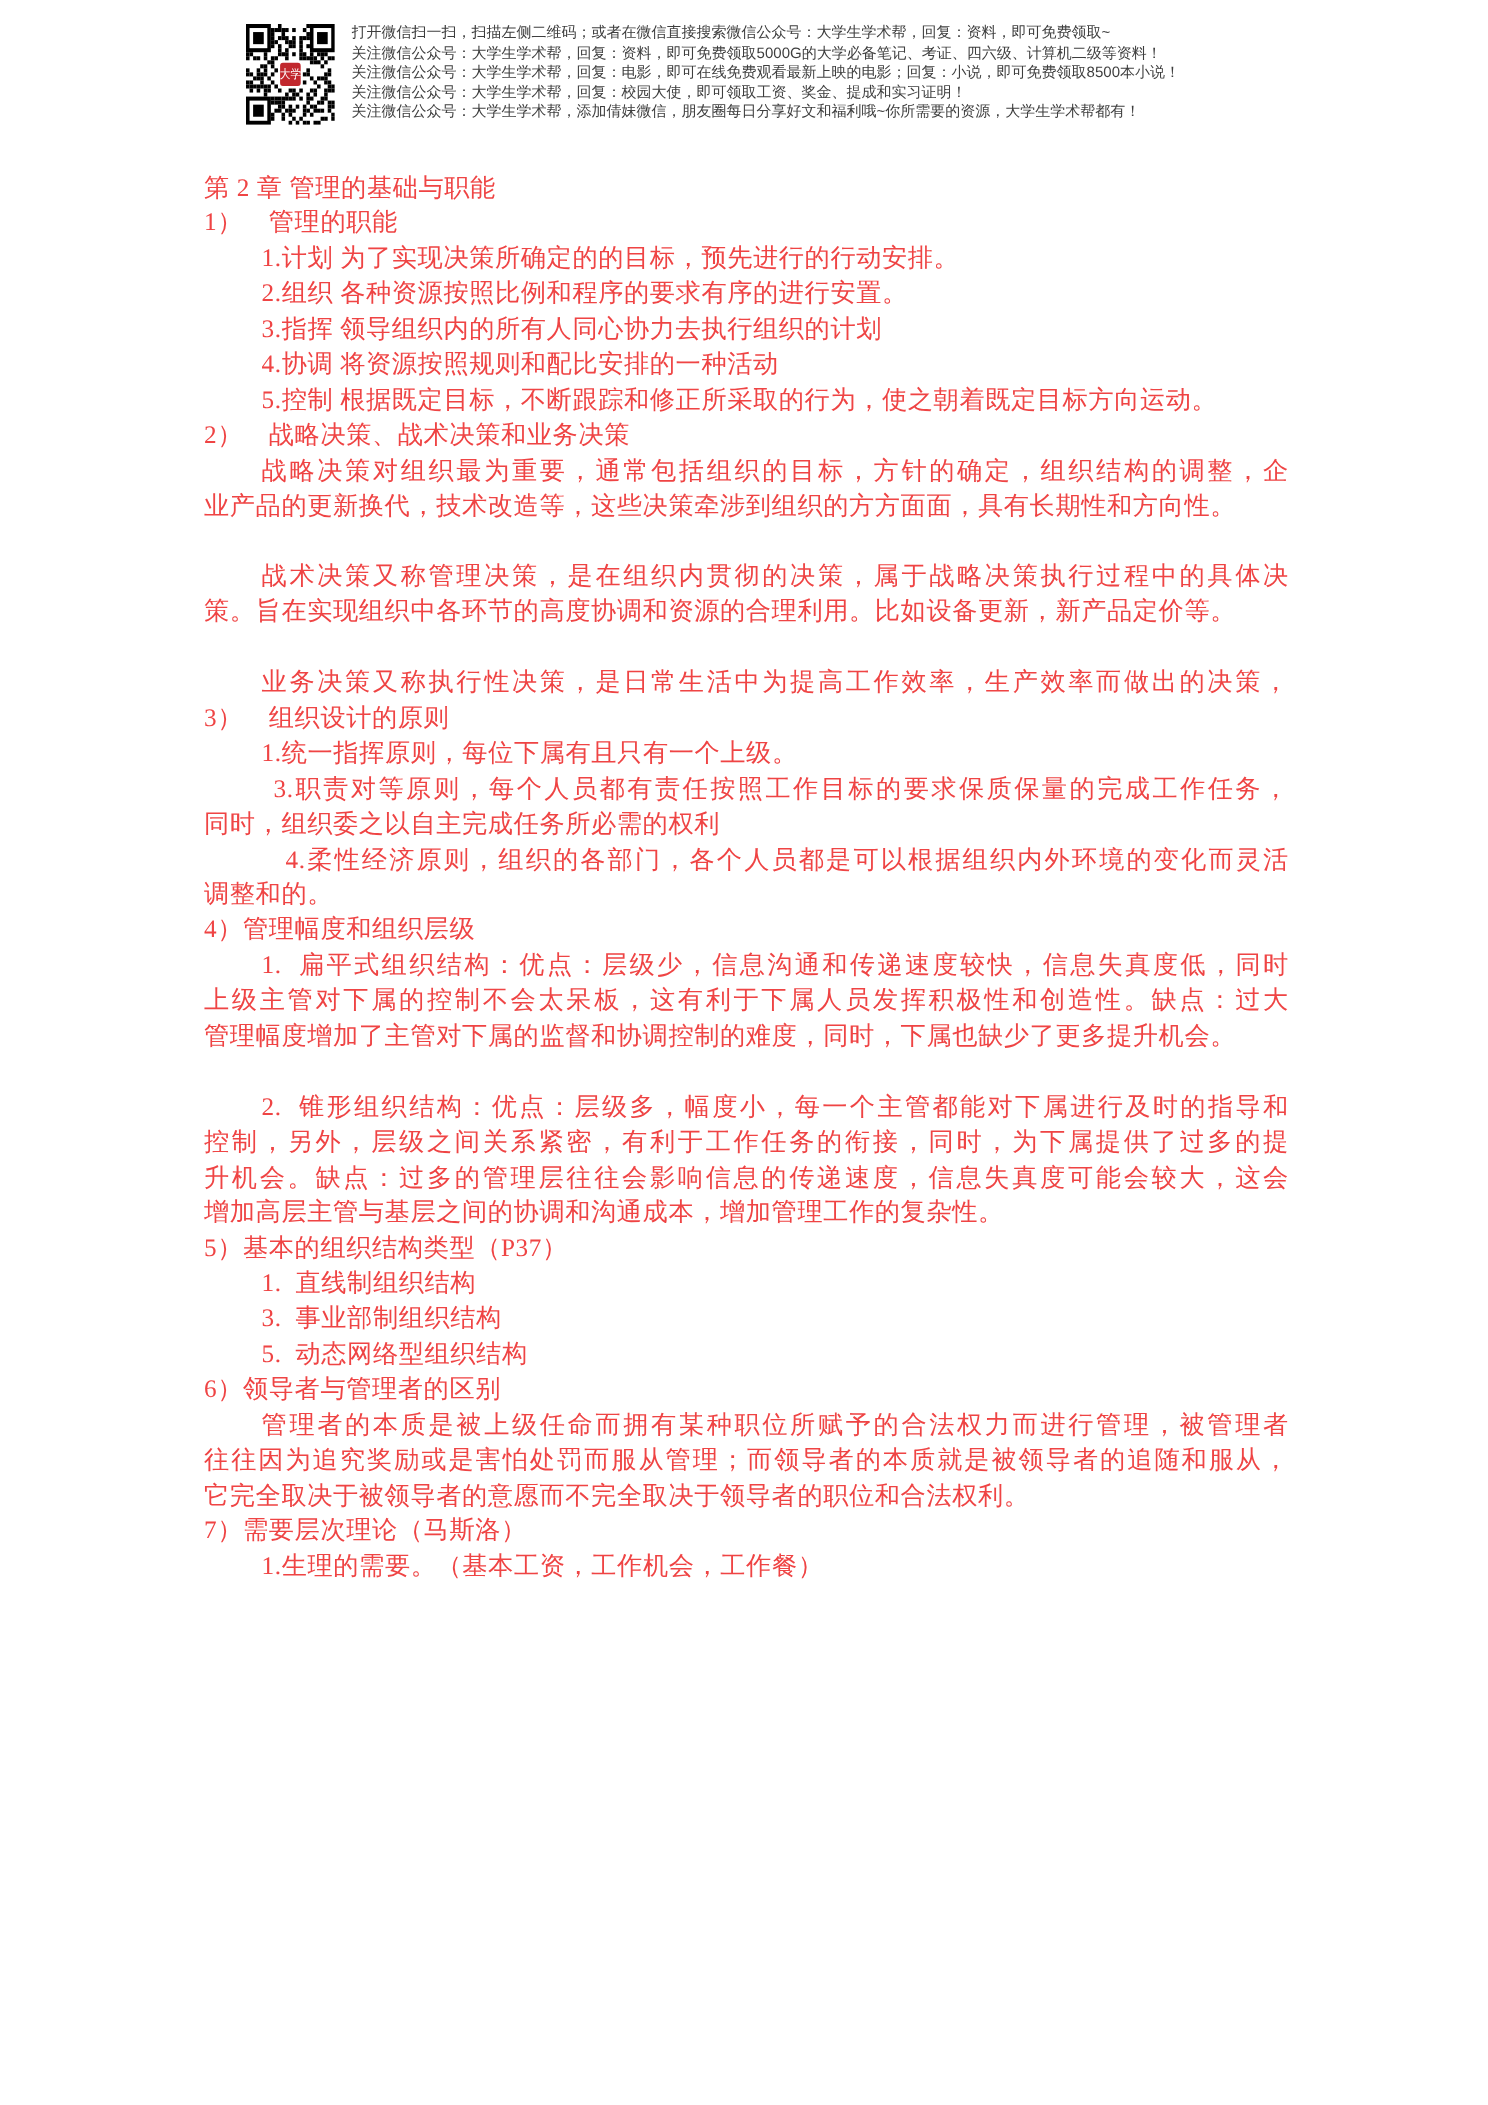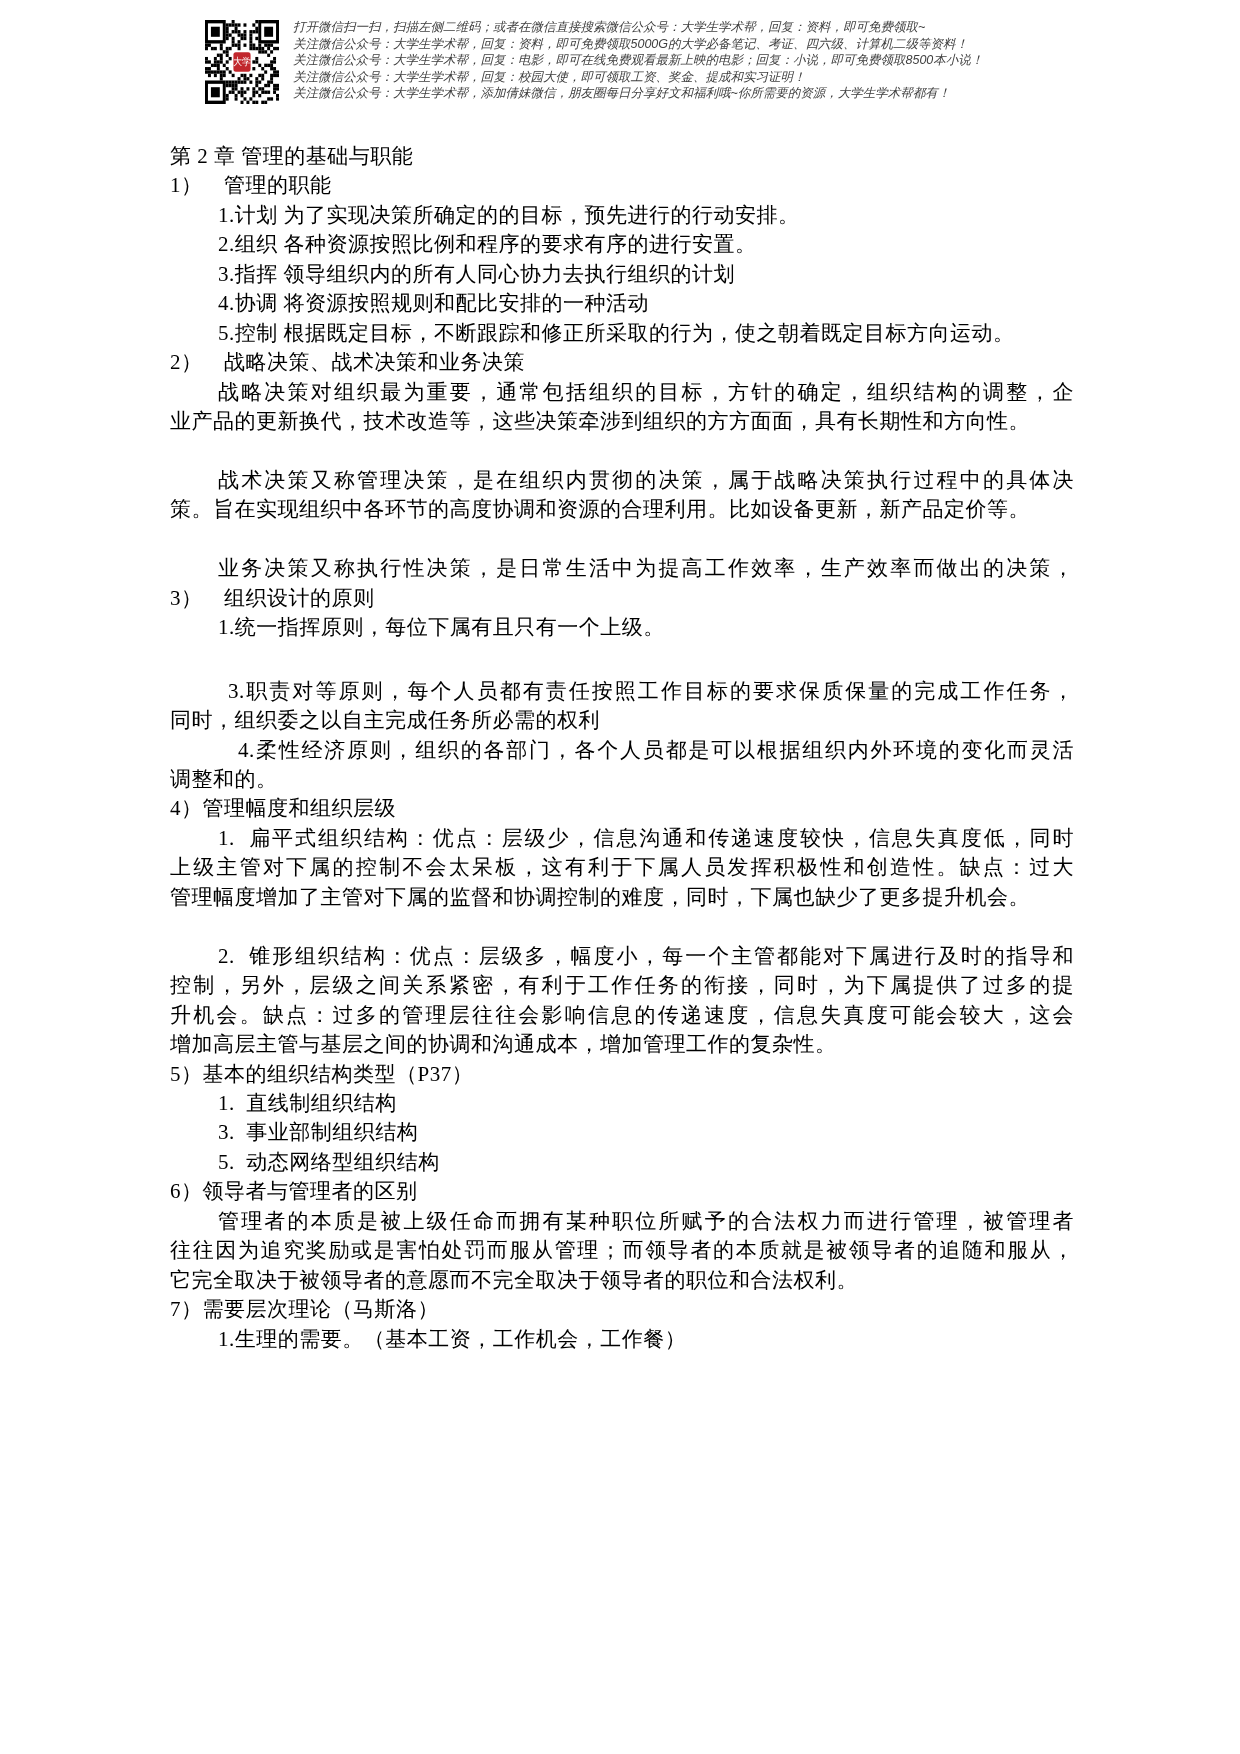--- a/index.html
+++ b/index.html
@@ -14,30 +14,30 @@
   
   .promo { position: absolute; left: 0; top: 0; width: 1240px; height: 115px; }
   .qr-wrap { position: absolute; left: 205px; top: 20px; width: 74px; height: 84px; }
   .qr-wrap svg { width: 100%; height: 100%; display: block; }
   .promo-lines {
     position: absolute; left: 293px; top: 19px; width: 740px;
     font-family: "Liberation Sans", "DejaVu Sans", sans-serif;
     font-size: 12.5px; line-height: 16.6px; color: #3e3e3e;
     white-space: nowrap;
   }
-  .promo-line { height: 16.6px; overflow: hidden; font-style: italic; }
+  .promo-line { height: 16.6px; overflow: hidden; }
   
   .doc {
     position: absolute; left: 170px; top: 142px; width: 904px;
-    font-size: 21px; line-height: 29.45px; color: #000000;
+    font-size: 21px; line-height: 29.45px; color: #ef4444;
     letter-spacing: 0.5px;
   }
   .line { min-height: 29.45px; white-space: pre-wrap; }
   .ind1 { padding-left: 48px; }
-  .ind2 { padding-left: 58px; margin-top: 34px; }
+  .ind2 { padding-left: 58px; }
   .ind3 { padding-left: 68px; }
   .j { text-align: justify; text-align-last: justify; }
 </style>
 </head>
 <body>
 
 <div class="page">
 
   <div class="promo">
     <div class="qr-wrap">

